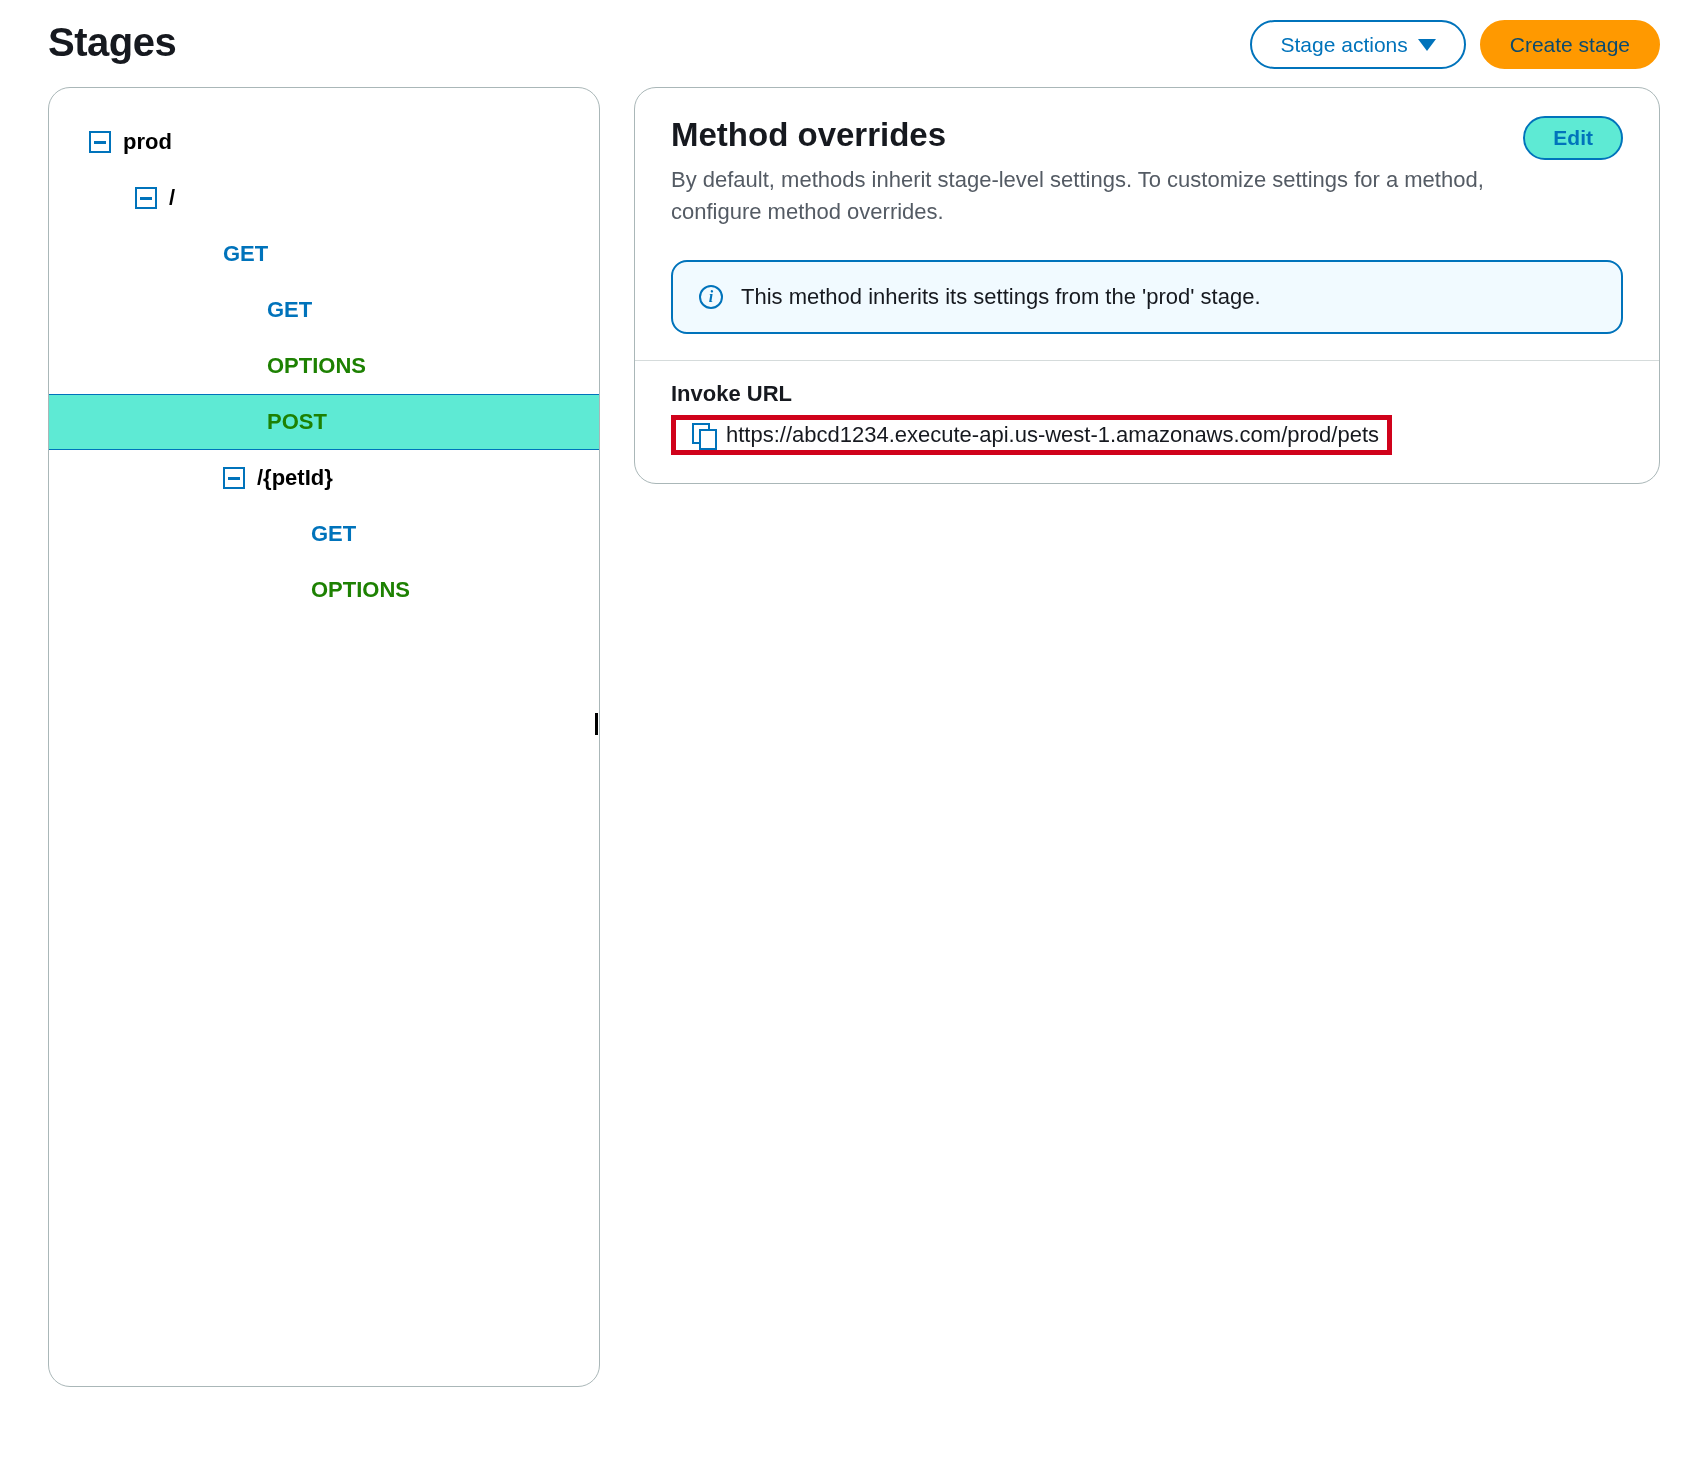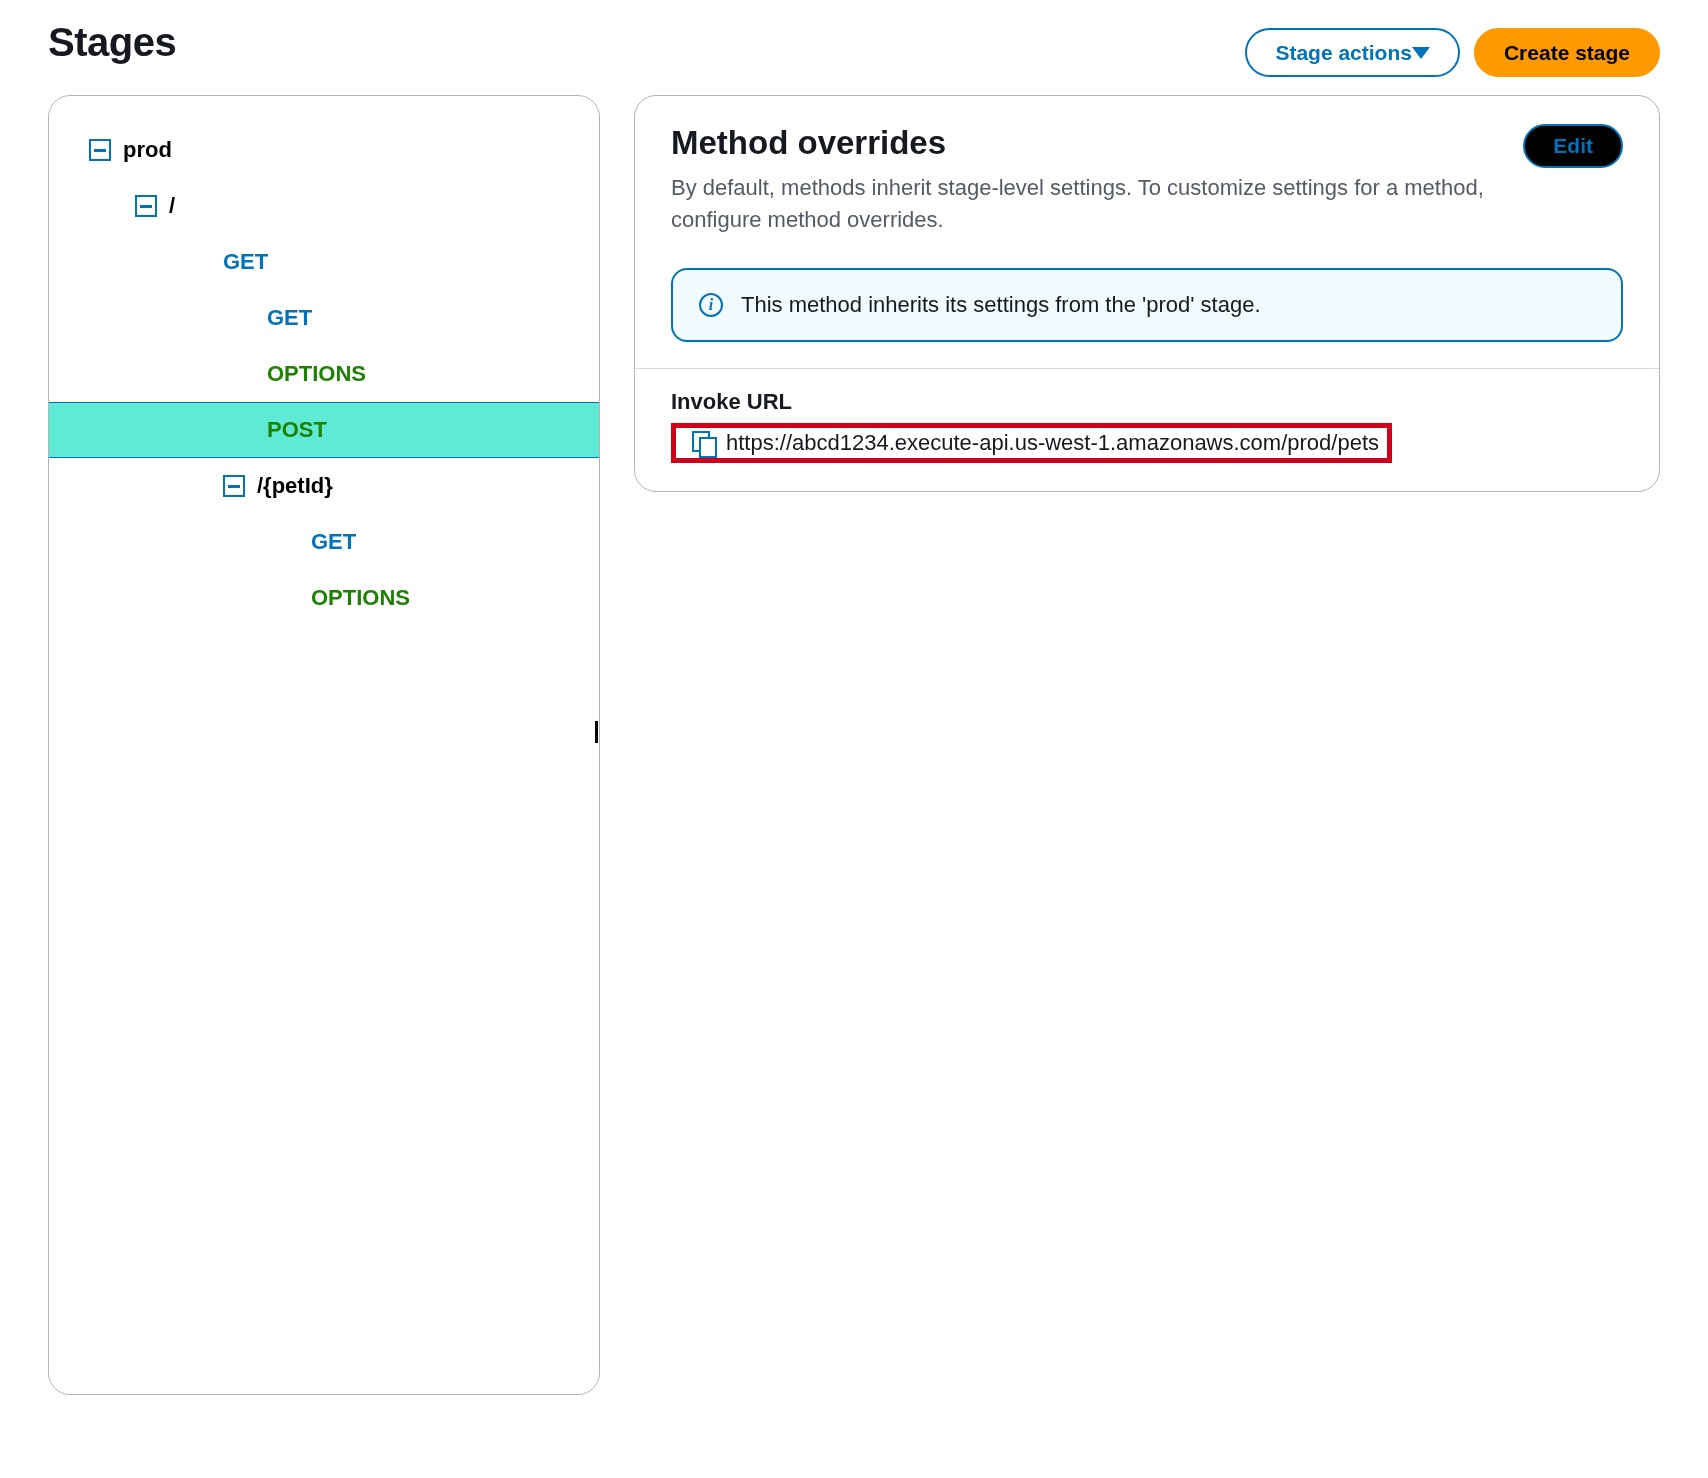--- a/index.html
+++ b/index.html
@@ -34,38 +34,38 @@
   }
   .header-row h1 {
     font-size: 40px;
     font-weight: 800;
     margin: 0;
     letter-spacing: -0.5px;
   }
   .header-actions { display:flex; gap: 14px; }
   .btn {
     font-size: 21px;
-    font-weight: 700;
+    font-weight: 400;
     padding: 10px 28px;
     border-radius: 30px;
     cursor: pointer;
     border: 2px solid transparent;
     display:inline-flex;
     align-items:center;
+    gap:10px;
     line-height:1.2;
-    margin-top:8px;
   }
   .btn-outline {
     background: #fff;
     color: var(--aws-link);
     border-color: var(--aws-link);
   }
   .btn-primary {
     background: var(--aws-orange);
-    color: #000000;
+    color: #0c4a6e;
     border-color: var(--aws-orange);
   }
   .caret-down {
     width:0;height:0;
     border-left:9px solid transparent;
     border-right:9px solid transparent;
     border-top:12px solid var(--aws-link);
     display:inline-block;
   }
 
@@ -170,21 +170,21 @@
     margin:0;
     color: var(--aws-text-secondary);
     font-size: 22px;
     line-height:1.45;
     max-width: 820px;
   }
   .btn-edit {
     font-size:21px;
     font-weight:700;
     color: var(--aws-link);
-    background:#000000;
+    background:#5eead4;
     border:2px solid var(--aws-link);
     border-radius: 30px;
     padding: 8px 28px;
     cursor:pointer;
     flex-shrink:0;
   }
 
   .info-box {
     margin: 8px 36px 26px 36px;
     padding: 22px 26px;

